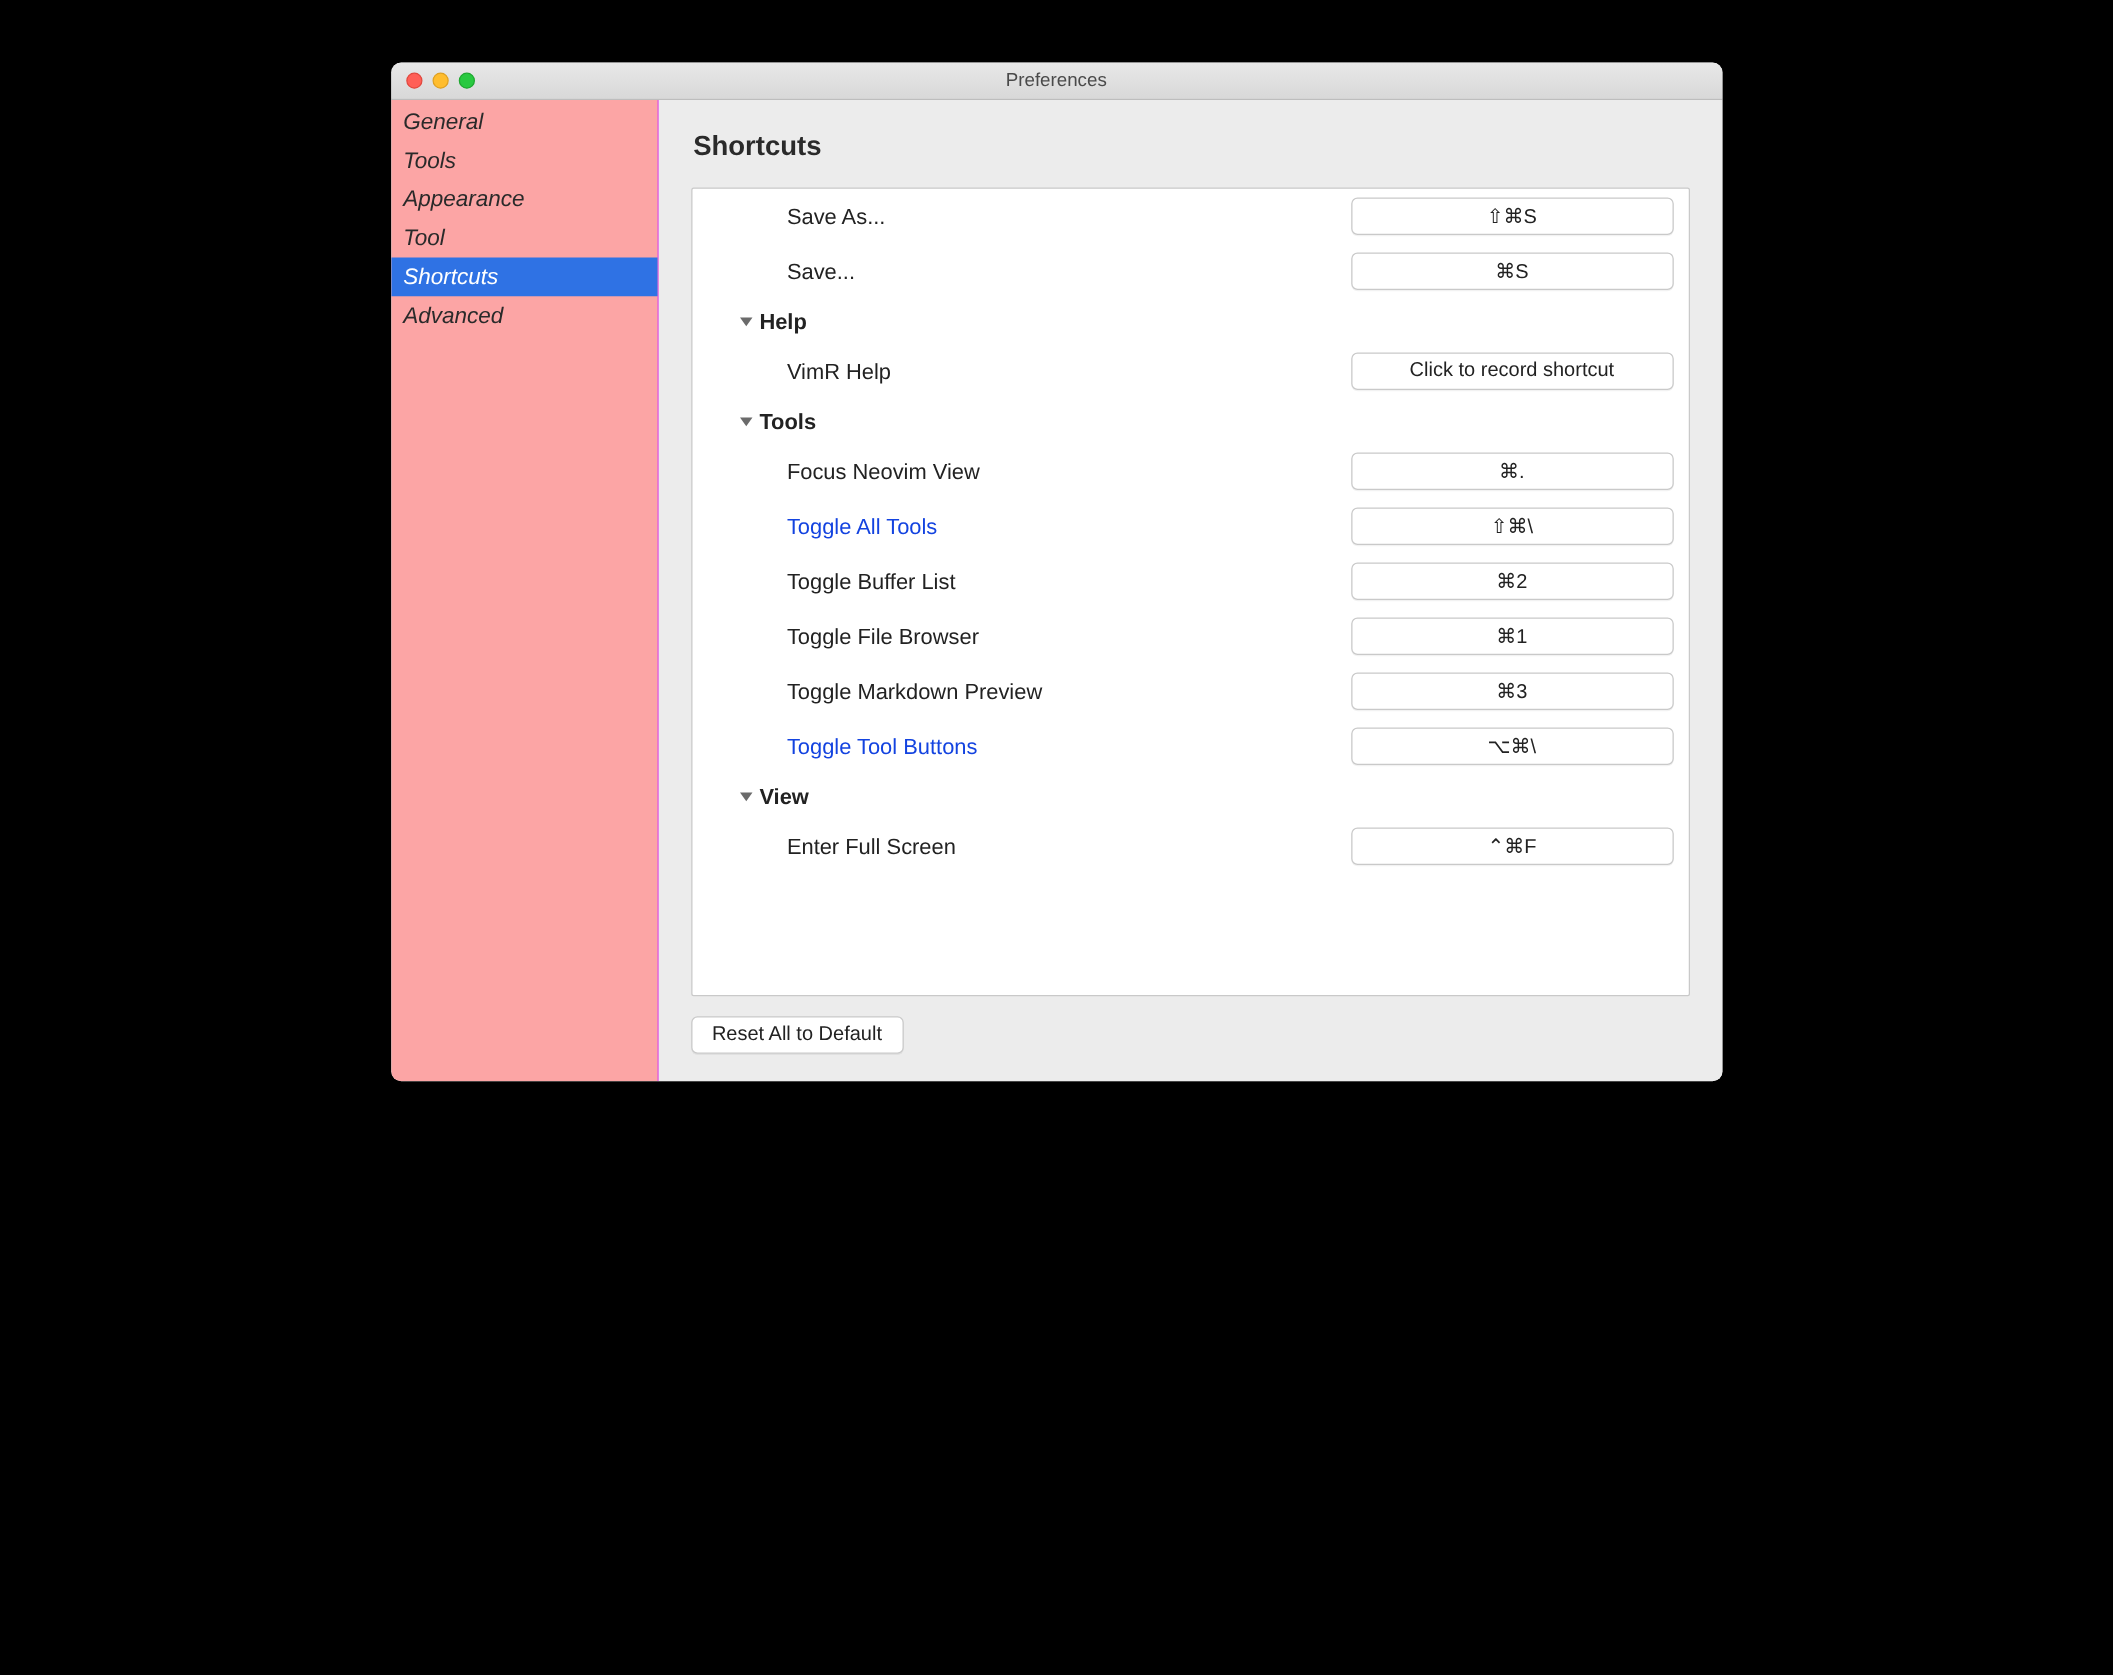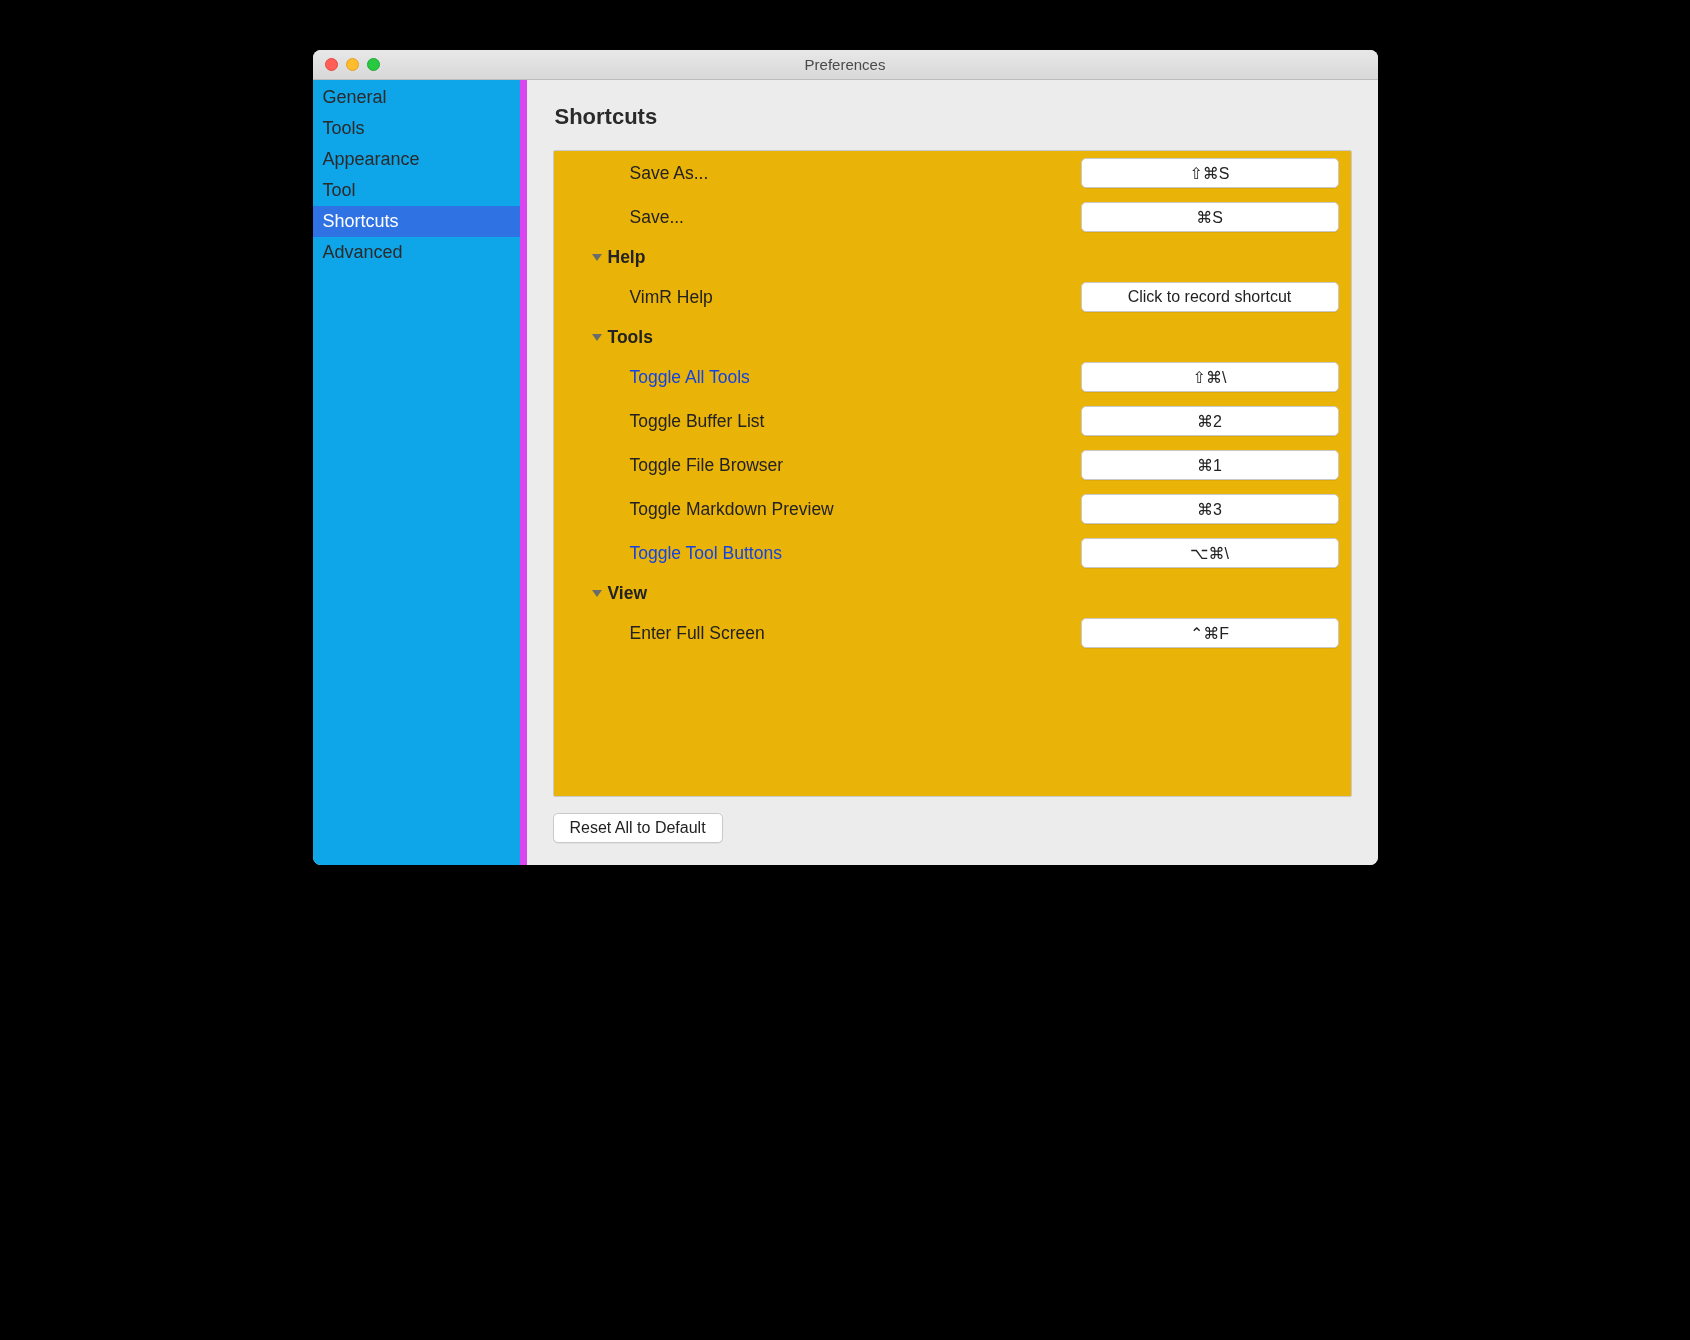--- a/index.html
+++ b/index.html
@@ -48,23 +48,24 @@
     font-size: 15px;
     color: #4a4a4a;
   }
   .body {
     flex: 1;
     display: flex;
     min-height: 0;
   }
   .sidebar {
     width: 214px;
-    background: #0ea5e9;
-    border-right: 7px solid #d946ef;
+    background: #fca5a5;
+    border-right: 1px solid #d946ef;
     padding-top: 2px;
+    font-style: italic;
   }
   .sidebar-item {
     font-size: 18px;
     color: #2a2a2a;
     padding: 5px 10px;
     cursor: default;
   }
   .sidebar-item.selected {
     background: #2f72e4;
     color: #fff;
@@ -78,21 +79,21 @@
   }
   .page-header {
     font-size: 22px;
     font-weight: 700;
     color: #2a2a2a;
     padding: 24px 0 20px 28px;
   }
   .list-box {
     margin: 0 26px;
     flex: 1;
-    background: #eab308;
+    background: #ffffff;
     border: 1px solid #c9c9c9;
     border-radius: 2px;
     overflow-y: auto;
     padding-bottom: 8px;
     min-height: 0;
   }
   .row {
     display: flex;
     align-items: center;
     min-height: 44px;
@@ -200,20 +201,24 @@
         <div class="row item">
           <div class="label">VimR Help</div>
           <div class="shortcut-btn">Click to record shortcut</div>
         </div>
 
         <div class="row group">
           <div class="disclosure"></div>
           <div class="group-label">Tools</div>
         </div>
 
+        <div class="row item">
+          <div class="label">Focus Neovim View</div>
+          <div class="shortcut-btn">⌘.</div>
+        </div>
 
         <div class="row item">
           <div class="label modified">Toggle All Tools</div>
           <div class="shortcut-btn">⇧⌘\</div>
         </div>
 
         <div class="row item">
           <div class="label">Toggle Buffer List</div>
           <div class="shortcut-btn">⌘2</div>
         </div>

